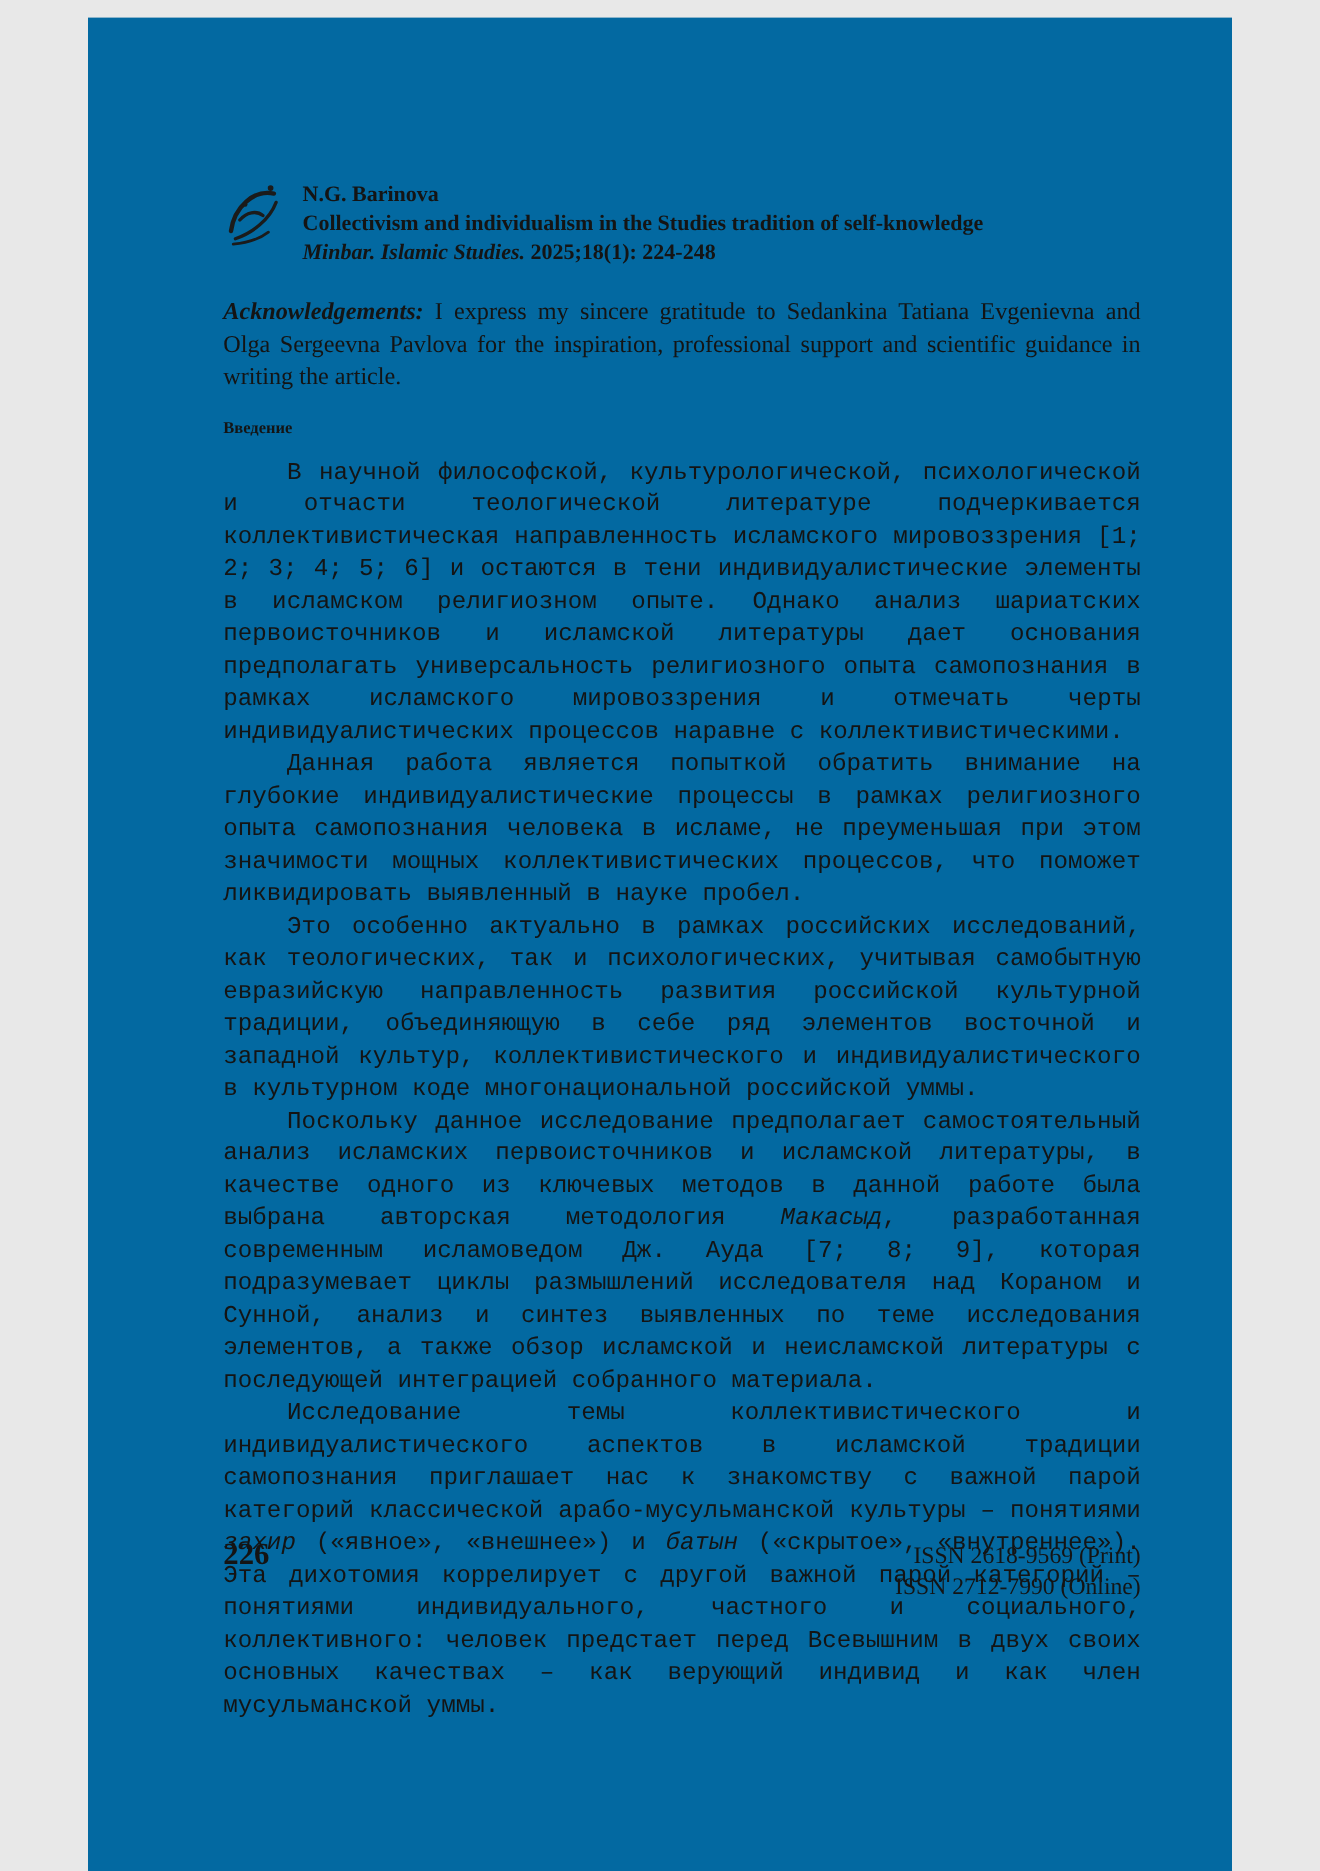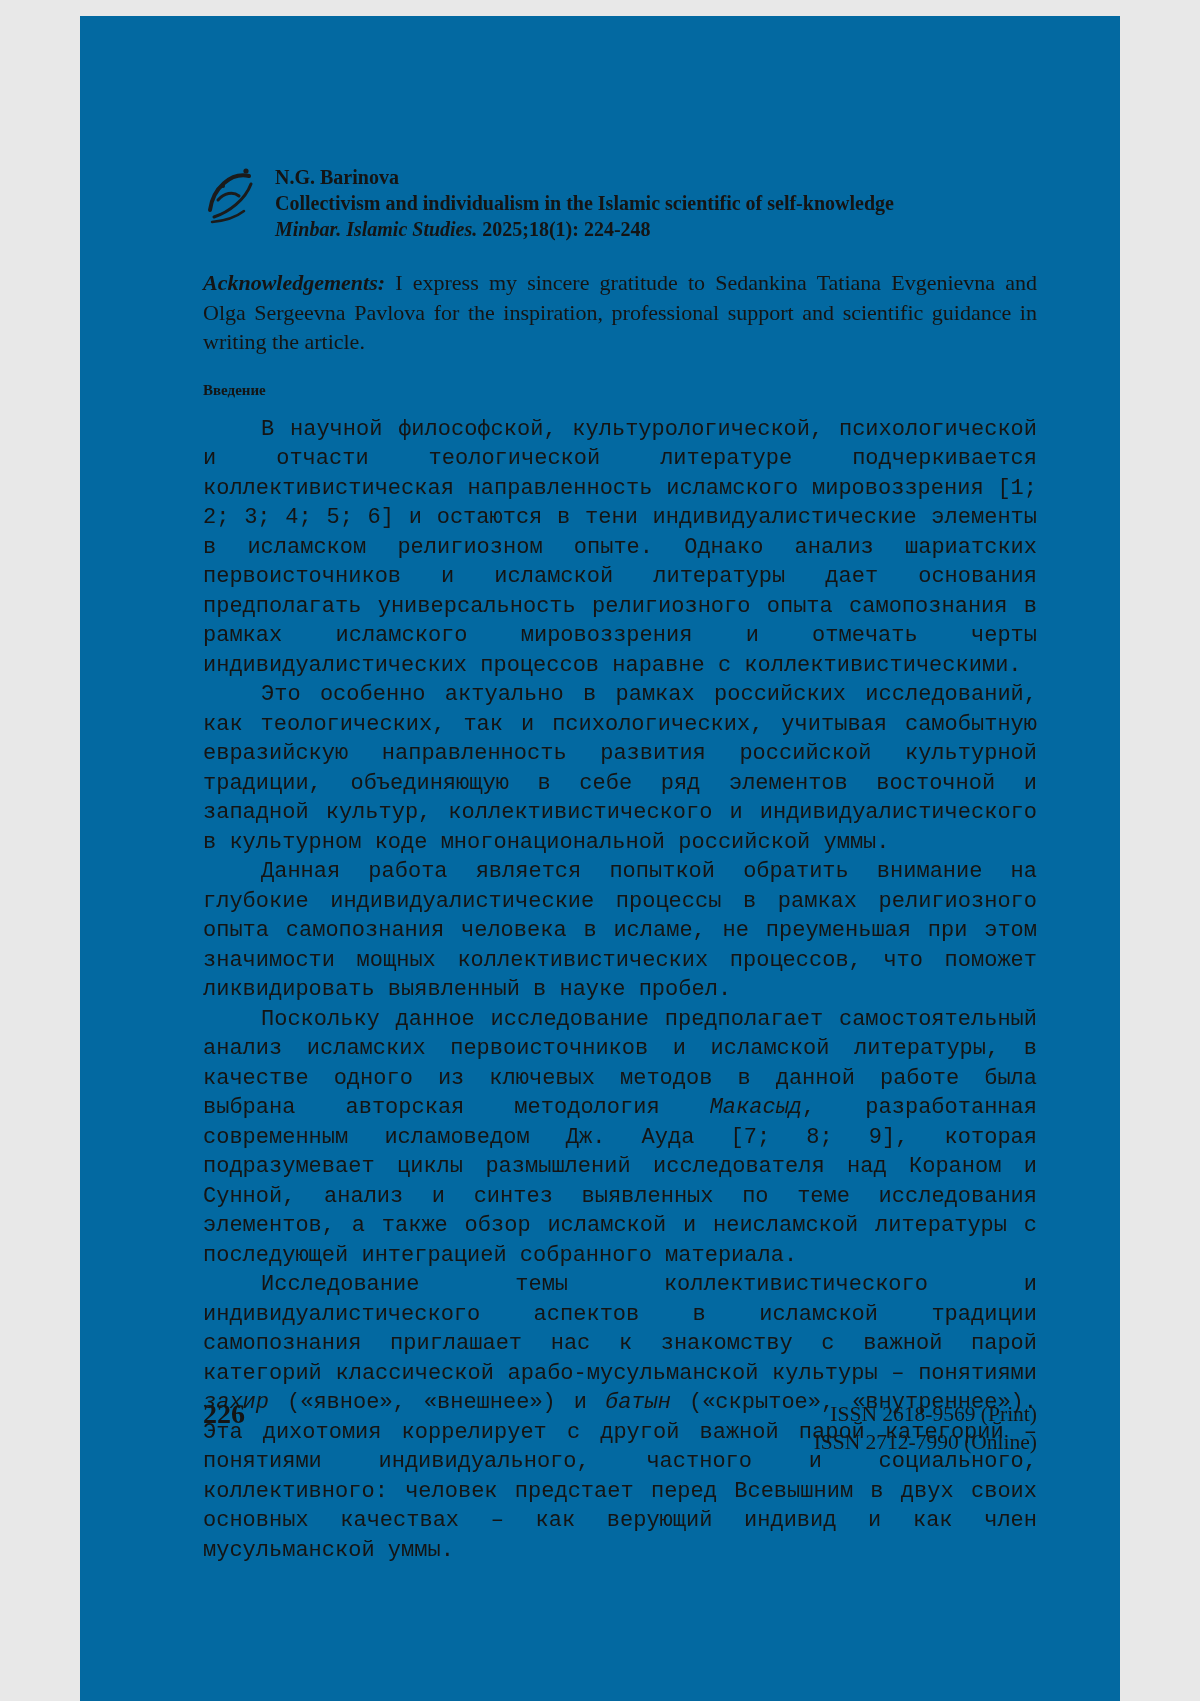--- a/index.html
+++ b/index.html
@@ -100,33 +100,33 @@
             <path d="M11 53 C 26 48, 42 36, 48 20" stroke-width="3"></path>
             <path d="M15 36 C 21 29, 30 27, 36 32" stroke-width="3"></path>
             <path d="M9 58 C 20 57, 32 54, 41 47" stroke-width="2.5"></path>
           </g>
           <circle cx="43" cy="7" r="2.6" fill="#1b1b1b"></circle>
           <circle cx="20" cy="22" r="2" fill="#1b1b1b"></circle>
         </svg>
       </span>
       <div class="header-lines">
         <div>N.G. Barinova</div>
-        <div>Collectivism and individualism in the Islamic scientific of self-knowledge</div>
+        <div>Collectivism and individualism in the Studies tradition of self-knowledge</div>
         <div class="journal-line"><em>Minbar. Islamic Studies.</em><span> 2025;18(1): 224-248</span></div>
       </div>
     </header>
 
     <main>
       <p class="ack"><b>Acknowledgements:</b><span> I express my sincere gratitude to Sedankina Tatiana Evgenievna and Olga Sergeevna Pavlova for the inspiration, professional support and scientific guidance in writing the article.</span></p>
 
       <h2 class="section-heading">Введение</h2>
 
       <p class="para">В научной философской, культурологической, психологической и отчасти теологической литературе подчеркивается коллективистическая направленность исламского мировоззрения [1; 2; 3; 4; 5; 6] и остаются в тени индивидуалистические элементы в исламском религиозном опыте. Однако анализ шариатских первоисточников и исламской литературы дает основания предполагать универсальность религиозного опыта самопознания в рамках исламского мировоззрения и отмечать черты индивидуалистических процессов наравне с коллективистическими.</p>
+      <p class="para">Данная работа является попыткой обратить внимание на глубокие индивидуалистические процессы в рамках религиозного опыта самопознания человека в исламе, не преуменьшая при этом значимости мощных коллективистических процессов, что поможет ликвидировать выявленный в науке пробел.</p>
       <p class="para">Это особенно актуально в рамках российских исследований, как теологических, так и психологических, учитывая самобытную евразийскую направленность развития российской культурной традиции, объединяющую в себе ряд элементов восточной и западной культур, коллективистического и индивидуалистического в культурном коде многонациональной российской уммы.</p>
-      <p class="para">Данная работа является попыткой обратить внимание на глубокие индивидуалистические процессы в рамках религиозного опыта самопознания человека в исламе, не преуменьшая при этом значимости мощных коллективистических процессов, что поможет ликвидировать выявленный в науке пробел.</p>
       <p class="para"><span>Поскольку данное исследование предполагает самостоятельный анализ исламских первоисточников и исламской литературы, в качестве одного из ключевых методов в данной работе была выбрана авторская методология </span><em class="it">Макасыд</em><span>, разработанная современным исламоведом Дж. Ауда [7; 8; 9], которая подразумевает циклы размышлений исследователя над Кораном и Сунной, анализ и синтез выявленных по теме исследования элементов, а также обзор исламской и неисламской литературы с последующей интеграцией собранного материала.</span></p>
 
 
       <p class="para"><span>Исследование темы коллективистического и индивидуалистического аспектов в исламской традиции самопознания приглашает нас к знакомству с важной парой категорий классической арабо-мусульманской культуры – понятиями </span><em class="it">захир</em><span> («явное», «внешнее») и </span><em class="it">батын</em><span> («скрытое», «внутреннее»). Эта дихотомия коррелирует с другой важной парой категорий – понятиями индивидуального, частного и социального, коллективного: человек предстает перед Всевышним в двух своих основных качествах – как верующий индивид и как член мусульманской уммы.</span></p>
     </main>
 
   </div>
 
   <footer class="pg-footer">
     <div class="page-number">226</div>

